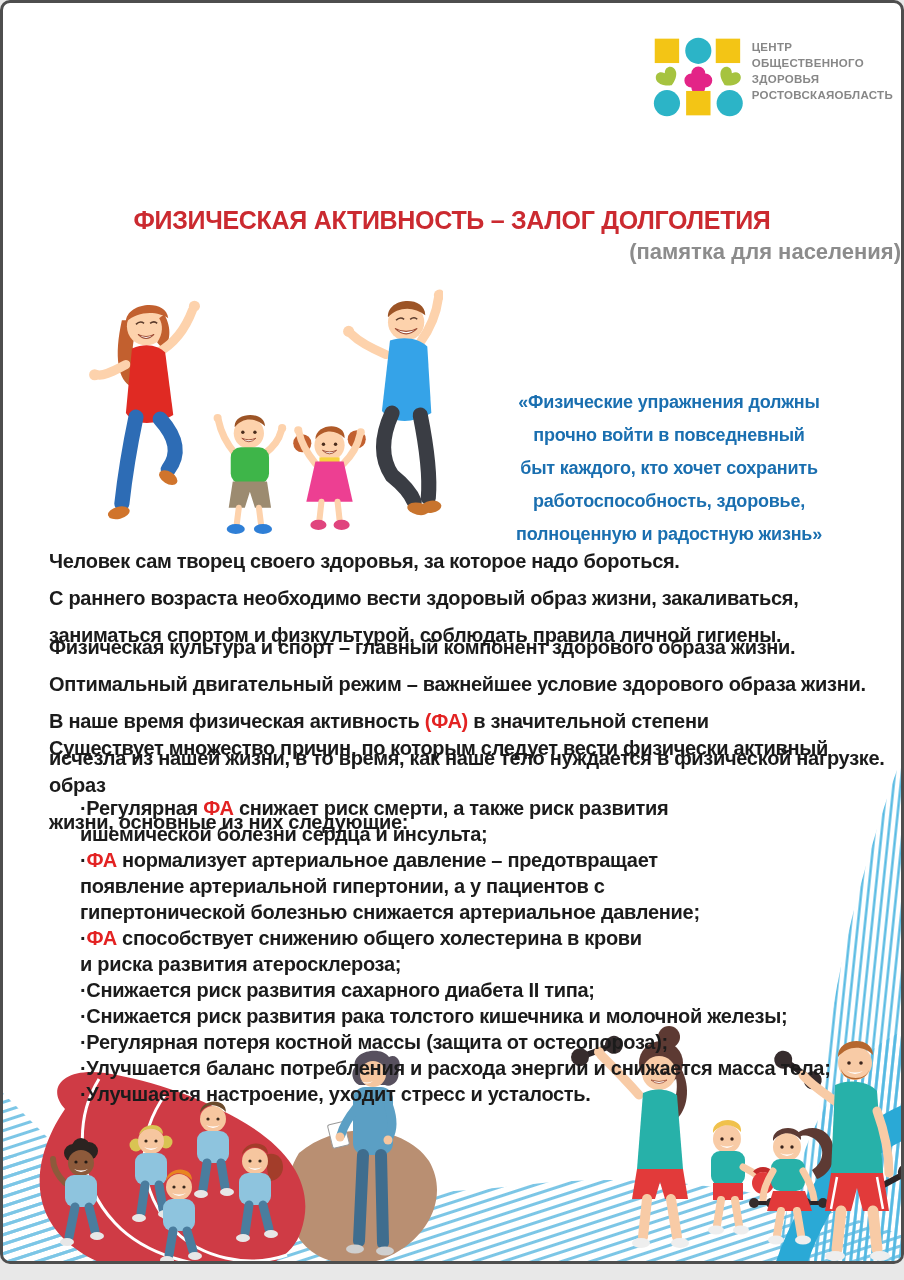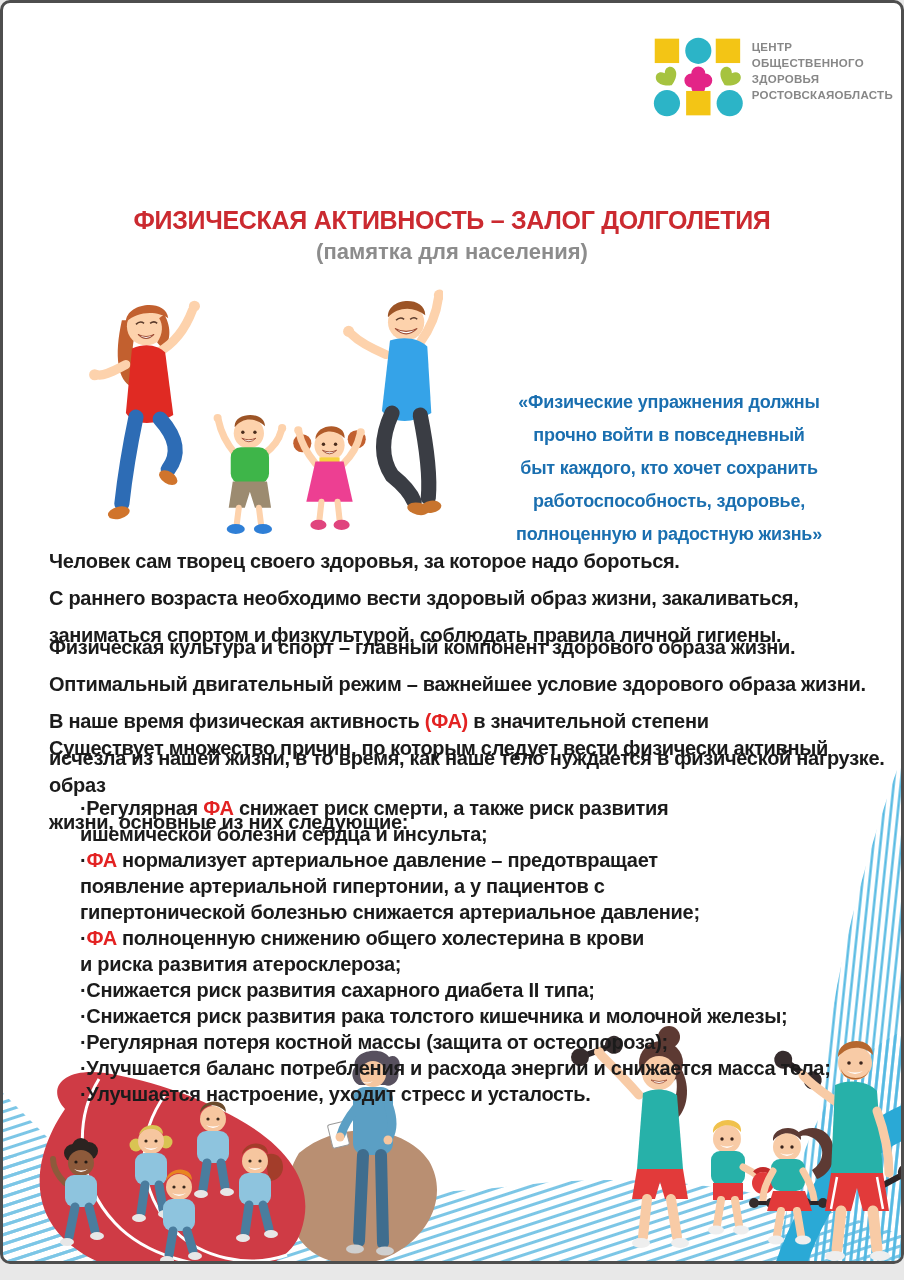--- a/index.html
+++ b/index.html
@@ -14,21 +14,21 @@
   .logo-text{
     font-size:11.5px; font-weight:bold; color:#878787; line-height:16px;
     white-space:pre-line; letter-spacing:.3px; padding-top:8px;
   }
   
   .title{
     position:absolute; top:203px; left:0; width:100%; text-align:center;
     color:#cb2a30; font-size:25px; font-weight:bold; letter-spacing:-.3px;
   }
   .subtitle{
-    position:absolute; top:236px; left:0; width:100%; text-align:center;
+    position:absolute; top:236px; left:0; width:100%; text-align:right;
     color:#8c8c8c; font-size:22px; font-weight:bold;
   }
   
   .quote{
     position:absolute; left:448px; top:350px; width:436px;
     color:#1a6fb0; font-size:18px; font-weight:bold; line-height:33px;
     text-align:center; white-space:pre-line; letter-spacing:-.2px;
   }
   .quote-attr{text-align:right; padding-right:8px; margin-top:1px;}
   
@@ -189,21 +189,21 @@
 исчезла из нашей жизни, в то время, как наше тело нуждается в физической нагрузке.</span></div>
   <div class="para" id="para3">Существует множество причин, по которым следует вести физически активный образ
  жизни, основные из них следующие:</div>
 
   <div class="benefits">
       <div class="benefit-item"><span>·Регулярная </span><span class="hl">ФА</span><span> снижает риск смерти, а также риск развития
  ишемической болезни сердца и инсульта;</span></div>
       <div class="benefit-item"><span>·</span><span class="hl">ФА</span><span> нормализует артериальное давление – предотвращает
  появление артериальной гипертонии, а у пациентов с
 гипертонической болезнью снижается артериальное давление;</span></div>
-      <div class="benefit-item"><span>·</span><span class="hl">ФА</span><span> полноценную снижению общего холестерина в крови
+      <div class="benefit-item"><span>·</span><span class="hl">ФА</span><span> способствует снижению общего холестерина в крови
  и риска развития атеросклероза;</span></div>
       <div class="benefit-item"><span>·Снижается риск развития сахарного диабета II типа;</span></div>
       <div class="benefit-item"><span>·Снижается риск развития рака толстого кишечника и молочной железы;</span></div>
       <div class="benefit-item"><span>·Регулярная потеря костной массы (защита от остеопороза);</span></div>
       <div class="benefit-item"><span>·Улучшается баланс потребления и расхода энергии и снижается масса тела;</span></div>
       <div class="benefit-item"><span>·Улучшается настроение, уходит стресс и усталость.</span></div>
     </div>
 
   <svg id="kids-track" class="art" viewBox="0 0 436 242">
     <path d="M296,112 C336,78 402,84 426,120 C448,158 422,202 380,218 C338,232 298,216 288,180 C280,152 284,132 296,112 Z" fill="#b98f72"></path>

